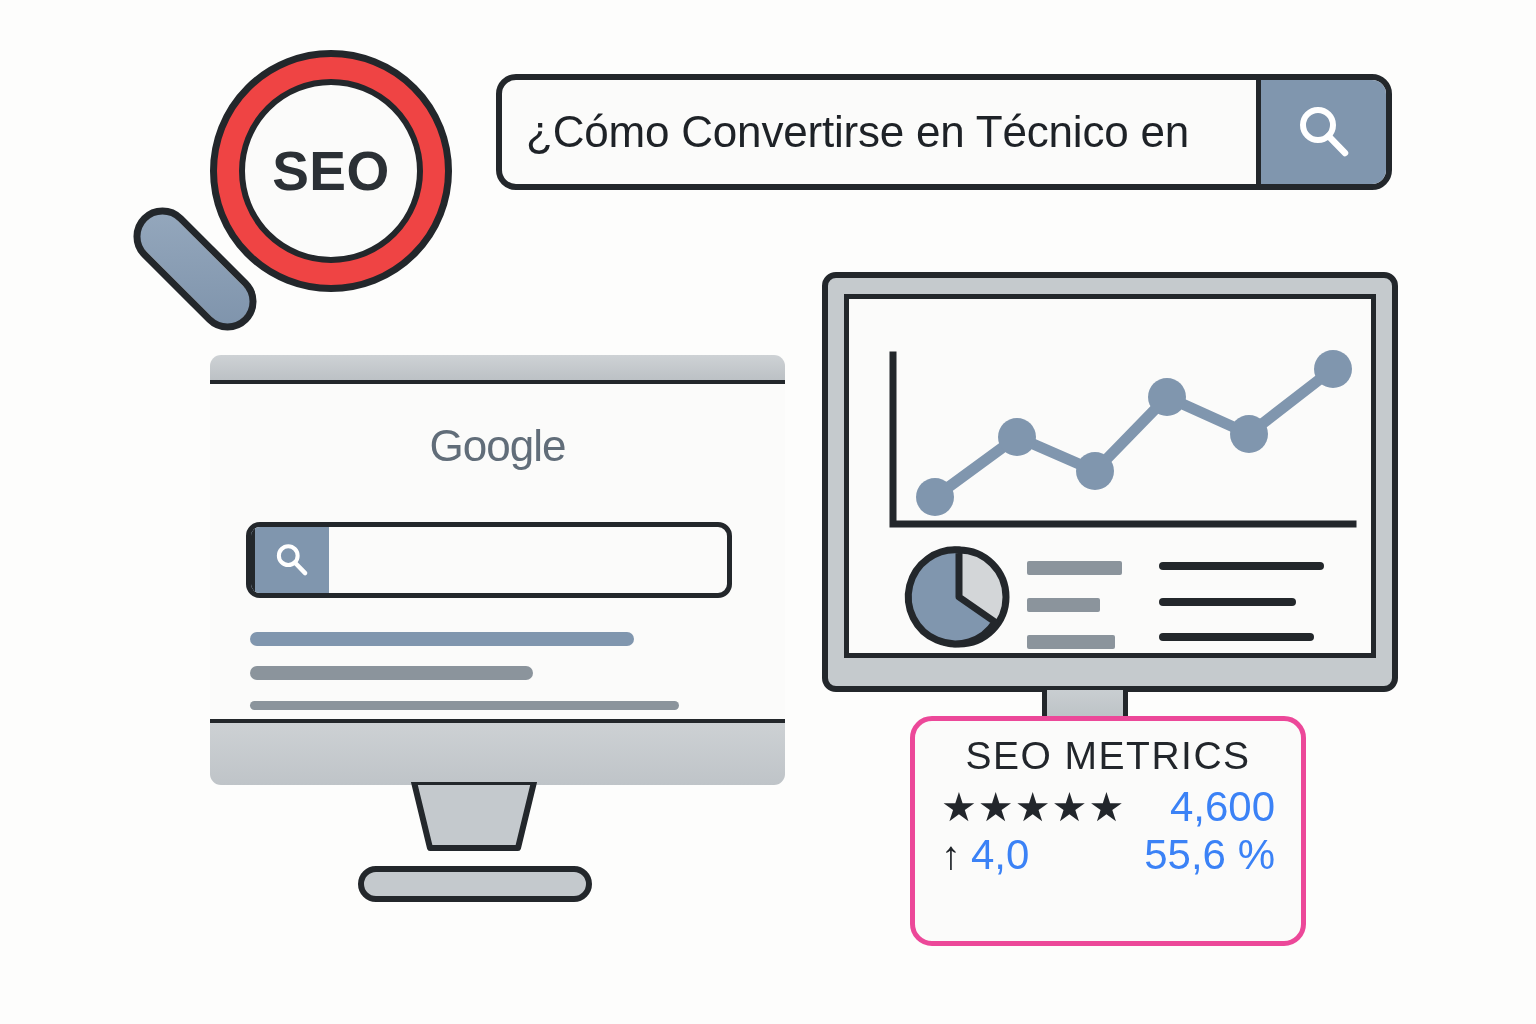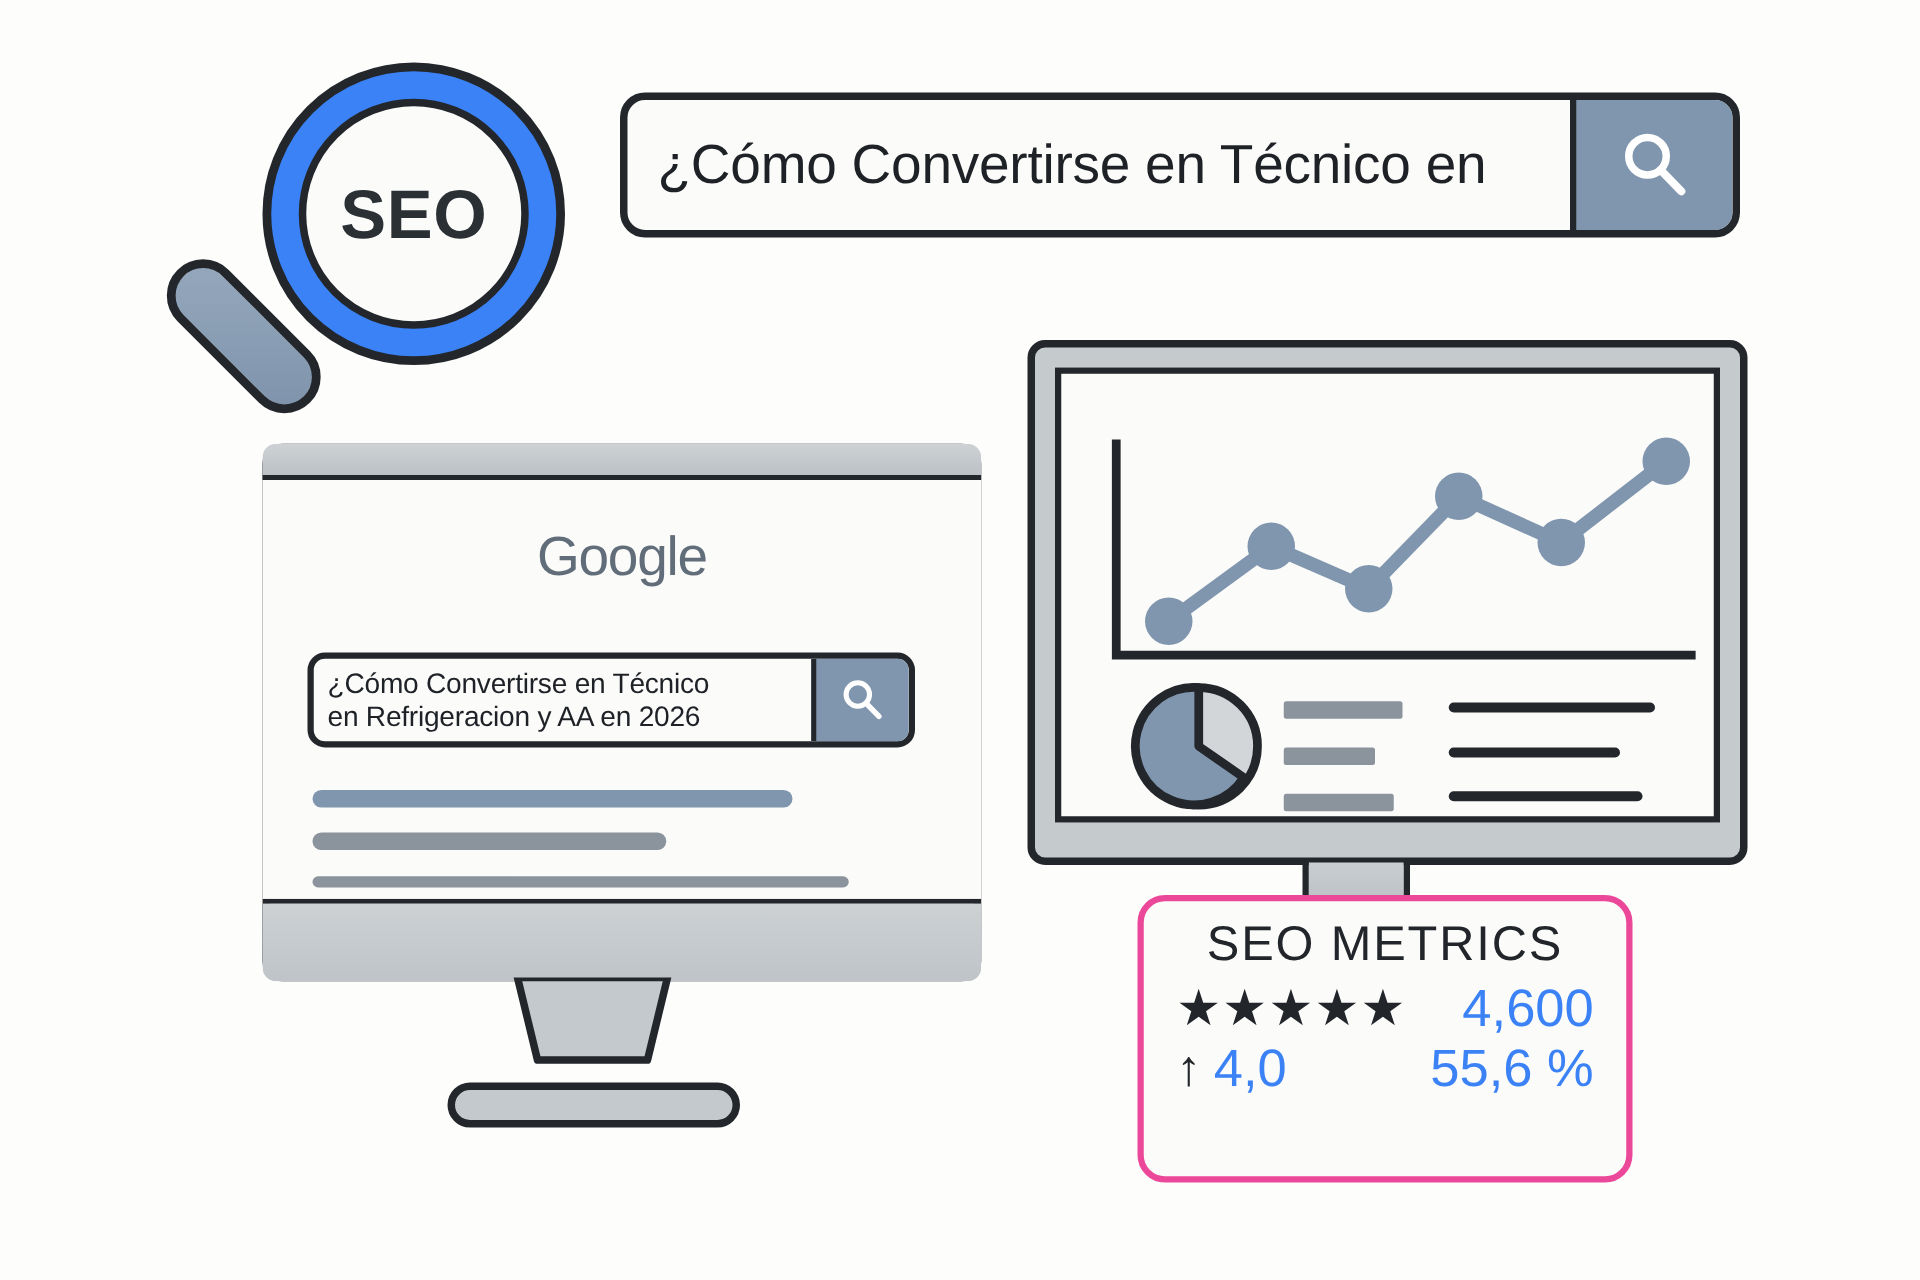--- a/index.html
+++ b/index.html
@@ -29,21 +29,21 @@
     border-radius: 30px;
     transform: rotate(45deg);
     transform-origin: 50% 50%;
     box-sizing: border-box;
   }
   #mag-ring {
     position: absolute;
     left: 100px; top: 10px;
     width: 242px; height: 242px;
     border-radius: 50%;
-    background: #3b82f6;
+    background: #ef4444;
     border: 7px solid #23272b;
     box-sizing: border-box;
   }
   #mag-lens {
     position: absolute;
     left: 22px; top: 22px;
     width: 184px; height: 184px;
     border-radius: 50%;
     background: #fbfbfa;
     border: 6px solid #23272b;
@@ -270,26 +270,20 @@
   </div>
 
   <div id="google-monitor">
     <div id="gm-frame"></div>
     <div id="gm-topbezel"></div>
     <div id="gm-screen">
 
       <div id="google-logo">Google</div>
 
       <div id="gm-search">
-        <div id="gm-search-text">
-          <span>
-            <span>¿Cómo Convertirse en Técnico</span><br>
-            <span>en Refrigeracion y AA en 2026</span>
-          </span>
-        </div>
         <div id="gm-search-btn">
           <svg class="glass" width="40" height="40" viewBox="0 0 64 64">
             <circle cx="26" cy="25" r="15" fill="none" stroke="#ffffff" stroke-width="6.5"></circle>
             <line x1="36.5" y1="36" x2="53" y2="53" stroke="#ffffff" stroke-width="7" stroke-linecap="round"></line>
           </svg>
         </div>
       </div>
 
       <div id="gm-results">
         <div class="res-bar" style="width:76%;height:14px;background:#8096ae;margin-bottom:20px;"></div>

